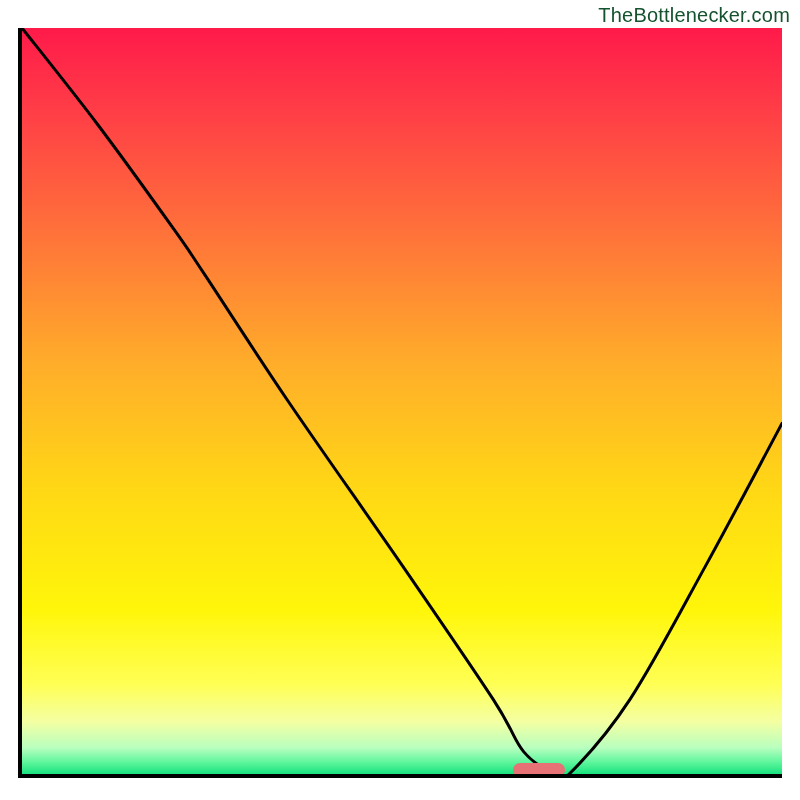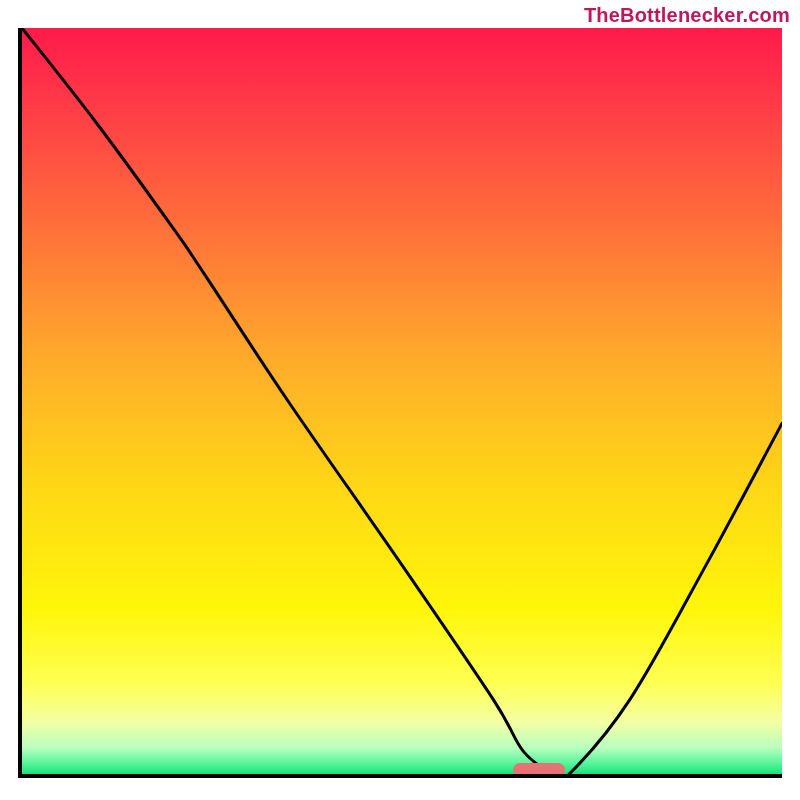--- a/index.html
+++ b/index.html
@@ -14,22 +14,22 @@
   .stage {
     position: relative;
     width: 800px;
     height: 800px;
   }
   .watermark {
     position: absolute;
     top: 4px;
     right: 10px;
     font-size: 20px;
-    font-weight: 700;
-    color: #be185d;
+    font-weight: 400;
+    color: #14532d;
     letter-spacing: 0.2px;
     z-index: 10;
   }
   
   .plot {
     position: absolute;
     left: 18px;
     top: 28px;
     width: 764px;   
     height: 750px;  

